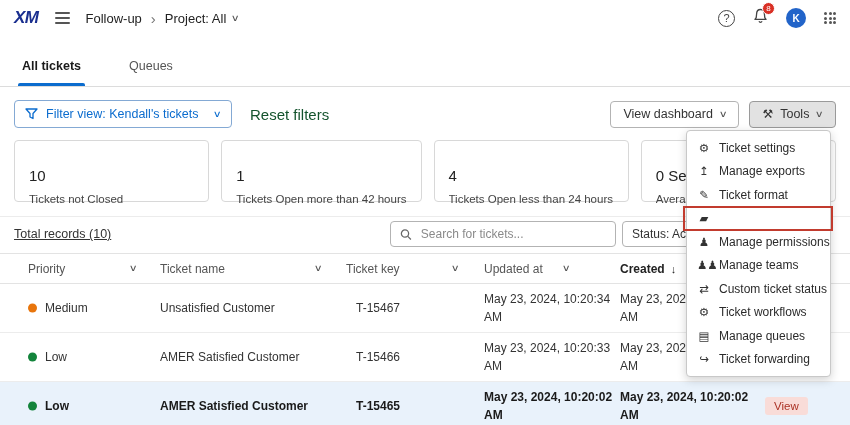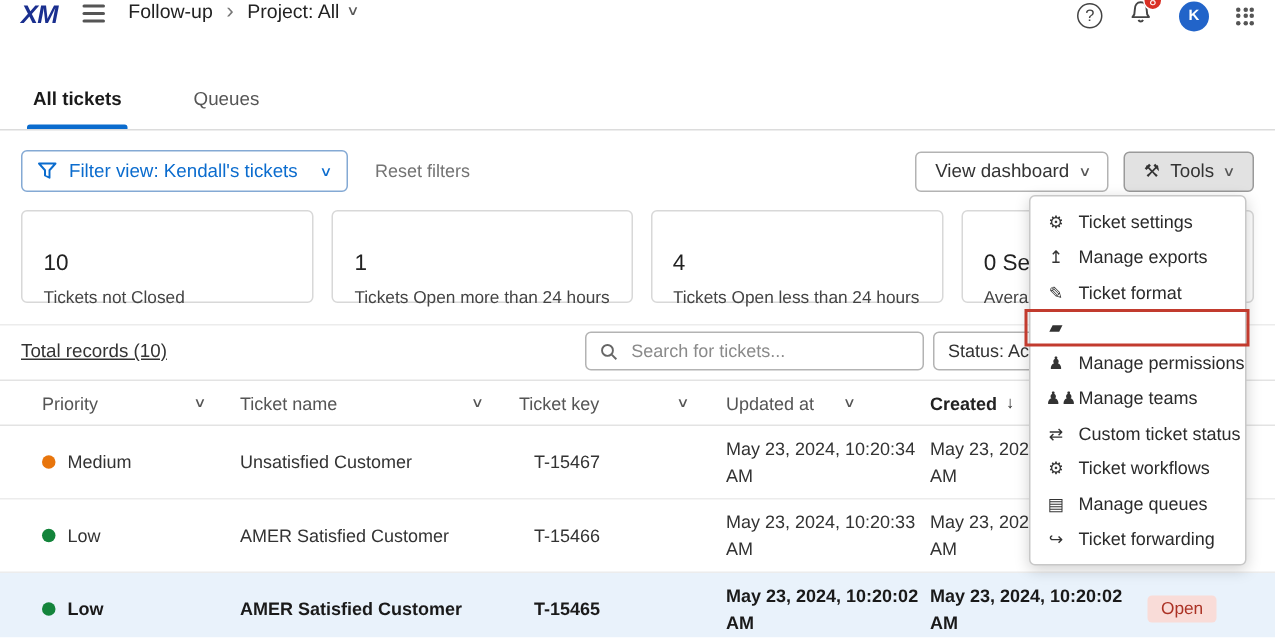--- a/index.html
+++ b/index.html
@@ -5,21 +5,21 @@
   * { box-sizing: border-box; }
   body { margin: 0; background: #fff; }
   .screen {
     position: relative; width: 850px; height: 425px; overflow: hidden;
     background: #fff; color: #333;
     font-family: "Liberation Sans", "DejaVu Sans", sans-serif;
   }
 
   
   .topbar { position: absolute; top: 0; left: 0; right: 0; height: 36px;
-    display: flex; align-items: flex-start; padding: 0 14px; gap: 14px; }
+    display: flex; align-items: center; padding: 16px 14px; gap: 14px; }
   .logo { font-size: 17px; font-weight: bold; font-style: italic; color: #1a2f8f; letter-spacing: -0.5px; cursor: pointer; }
   .hamburger { display: flex; flex-direction: column; gap: 3px; cursor: pointer; padding: 3px 2px; }
   .hamburger span { width: 15px; height: 2px; background: #555; border-radius: 1px; }
   .breadcrumb { display: flex; align-items: center; gap: 9px; font-size: 13px; color: #222; }
   .crumb-sep { color: #777; font-size: 15px; line-height: 1; }
   .chev { font-size: 9px; color: #555; display: inline-block; transform: scaleX(1.35); line-height: 1; }
   .proj { display: flex; align-items: center; gap: 6px; cursor: pointer; }
   .top-right { margin-left: auto; display: flex; align-items: center; gap: 18px; }
   .help-icon { width: 17px; height: 17px; border: 1.5px solid #444; border-radius: 50%;
     display: flex; align-items: center; justify-content: center; font-size: 11px; color: #444; cursor: pointer; }
@@ -39,21 +39,21 @@
   .tab.active { color: #1a1a1a; font-weight: bold; }
   .tab.active::after { content: ""; position: absolute; left: -4px; right: -4px; bottom: 0;
     height: 3px; background: #0b6cce; border-radius: 2px 2px 0 0; }
 
   
   .filter-row { position: absolute; top: 100px; left: 14px; right: 14px; height: 28px;
     display: flex; align-items: center; text-align: center; }
   .filter-select { width: 218px; height: 28px; border: 1px solid #84a9d4; border-radius: 4px;
     display: flex; align-items: center; padding: 0 10px; gap: 8px; color: #0b6cce; font-size: 12.5px; cursor: pointer; }
   .filter-select .chev { margin-left: auto; color: #0b6cce; }
-  .reset-link { color: #737373; font-size: 12px; margin-left: 18px; cursor: pointer; text-decoration: none; }
+  .reset-link { color: #14532d; font-size: 15px; margin-left: 18px; cursor: pointer; text-decoration: none; }
   .fr-right { margin-left: auto; display: flex; gap: 10px; }
   .btn { height: 27px; border: 1px solid #b3b3b3; border-radius: 4px; background: #fff;
     display: flex; align-items: center; padding: 0 12px; gap: 7px; font-size: 12.5px; color: #333; cursor: pointer; }
   .btn.pressed { background: #e2e2e2; border-color: #9a9a9a; }
   .glyph-ic { font-size: 12px; color: #333; line-height: 1; }
 
   
   .stats { position: absolute; top: 140px; left: 14px; right: 14px; display: flex; gap: 12px; }
   .card { flex: 1; border: 1px solid #d8d8d8; border-radius: 4px; padding: 26px 14px; height: 62px; background: #fff; }
   .card .val { font-size: 15px; color: #222; }
@@ -181,21 +181,21 @@
     </div>
   </div>
 
   <div class="stats">
     <div class="card">
       <div class="val">10</div>
       <div class="lbl">Tickets not Closed</div>
     </div>
     <div class="card">
       <div class="val">1</div>
-      <div class="lbl">Tickets Open more than 24 hours</div>
+      <div class="lbl">Tickets Open more than 42 hours</div>
     </div>
     <div class="card">
       <div class="val">4</div>
       <div class="lbl">Tickets Open less than 24 hours</div>
     </div>
     <div class="card">
       <div class="val">0 Se</div>
       <div class="lbl">Average</div>
     </div>
   </div>
@@ -247,21 +247,21 @@
       <span class="cell c-updated">May 23, 2024, 10:20:33 AM</span>
       <span class="cell c-created">May 23, 2024, 10:20:33 AM</span>
     </div>
     <div class="row selected">
       <span class="cell dot" style="background: rgb(19, 132, 59);"></span>
       <span class="cell c-priority">Low</span>
       <span class="cell c-name">AMER Satisfied Customer</span>
       <span class="cell c-key">T-15465</span>
       <span class="cell c-updated">May 23, 2024, 10:20:02 AM</span>
       <span class="cell c-created">May 23, 2024, 10:20:02 AM</span>
-      <span class="cell badge-open">Open</span>
+      <span class="cell badge-open">View</span>
     </div>
   </div>
 
   <div class="menu">
     <div class="mi">
       <span class="ic">⚙</span>
       <span>Ticket settings</span>
     </div>
     <div class="mi">
       <span class="ic">↥</span>

